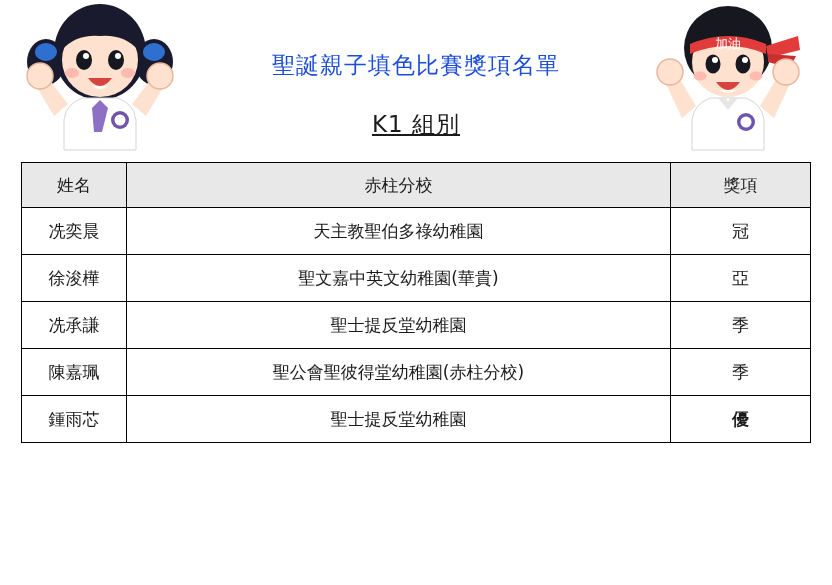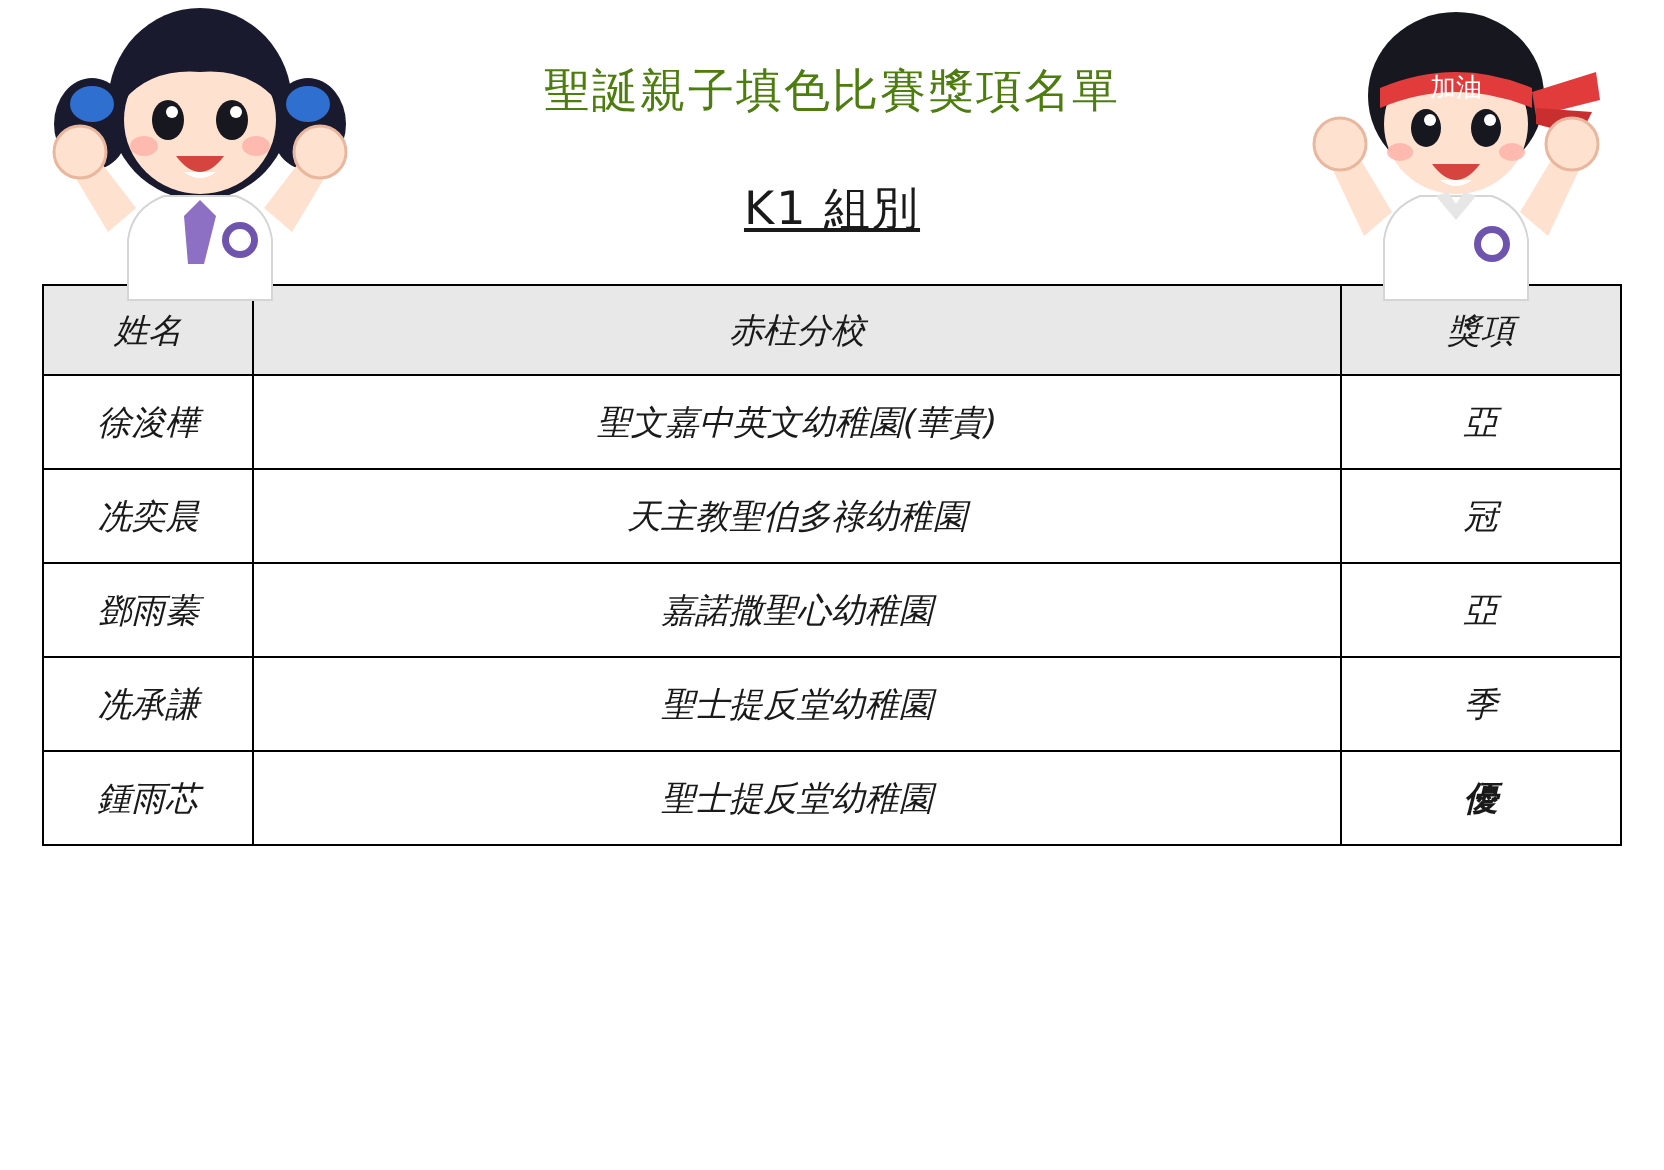--- a/index.html
+++ b/index.html
@@ -16,38 +16,37 @@
   }
   .page {
     position: relative;
     width: 832px;
     height: 585px;
     border-radius: 13px;
   }
   .title {
     text-align: center;
     font-size: 23px;
-    color: #4d7c0f;
-    padding-top: 30px;
+    color: #1d4ed8;
+    padding-top: 50px;
     letter-spacing: 1px;
   }
   .subtitle {
     text-align: center;
     font-size: 23px;
     color: #1a1a1a;
     padding-top: 28px;
     letter-spacing: 1px;
     text-decoration: underline;
   }
   table.award-table {
     border-collapse: collapse;
     width: 790px;
     margin: 22px auto 0 auto;
     table-layout: fixed;
-    font-style: italic;
   }
   table.award-table th,
   table.award-table td {
     border: 1px solid #000000;
     text-align: center;
     font-size: 17px;
     color: #1a1a1a;
     height: 46px;
     padding: 0 2px;
     overflow: hidden;
@@ -161,37 +160,37 @@
     </colgroup>
     <thead>
       <tr>
         <th>姓名</th>
         <th>赤柱分校</th>
         <th>獎項</th>
       </tr>
     </thead>
     <tbody>
       <tr>
+        <td>冼奕晨</td>
+        <td>天主教聖伯多祿幼稚園</td>
+        <td>冠</td>
+      </tr>
+      <tr>
         <td>徐浚樺</td>
         <td>聖文嘉中英文幼稚園(華貴)</td>
         <td>亞</td>
       </tr>
       <tr>
-        <td>冼奕晨</td>
-        <td>天主教聖伯多祿幼稚園</td>
-        <td>冠</td>
+        <td>冼承謙</td>
+        <td>聖士提反堂幼稚園</td>
+        <td>季</td>
       </tr>
       <tr>
-        <td>鄧雨蓁</td>
-        <td>嘉諾撒聖心幼稚園</td>
-        <td>亞</td>
-      </tr>
-      <tr>
-        <td>冼承謙</td>
-        <td>聖士提反堂幼稚園</td>
+        <td>陳嘉珮</td>
+        <td>聖公會聖彼得堂幼稚園(赤柱分校)</td>
         <td>季</td>
       </tr>
       <tr>
         <td>鍾雨芯</td>
         <td>聖士提反堂幼稚園</td>
         <td class="award-bold">優</td>
       </tr>
     </tbody>
   </table>
 

